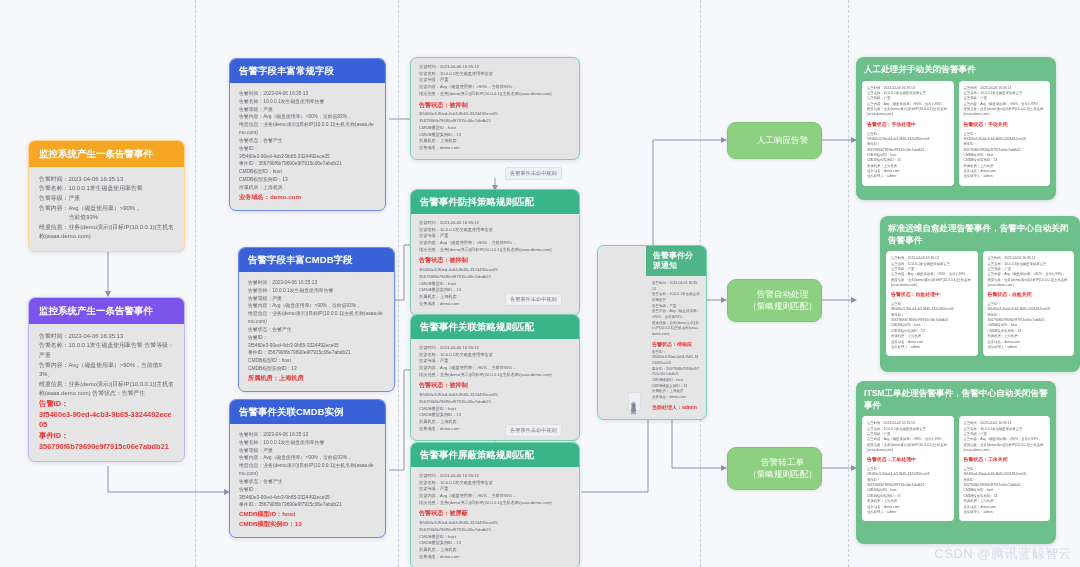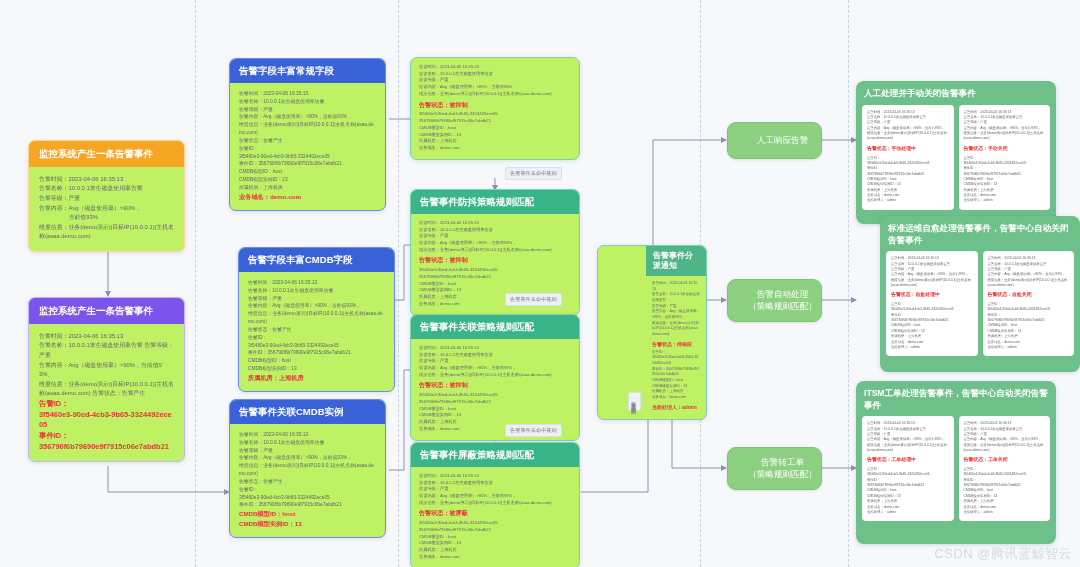--- a/index.html
+++ b/index.html
@@ -11,21 +11,21 @@
     position:relative;
   }
   #canvas{position:absolute;inset:0;}
 
   
   .lane{position:absolute;top:0;bottom:0;width:0;border-left:1px dashed #c9cfdd;}
 
   
   .card{
     position:absolute;
-    background:#bef264;
+    background:#e5e5e5;
     border-radius:7px;
     box-shadow:0 1px 4px rgba(40,50,90,.13);
     overflow:hidden;
     box-sizing:border-box;
   }
   .card-hd{
     color:#fff;
     font-weight:bold;
     line-height:1.25;
     box-sizing:border-box;
@@ -368,21 +368,21 @@
       <div class="hl">当前处理人：admin</div>
     </div>
   </div>
 
   <div class="pill" style="left:727px;top:122px;width:95px;height:37px;">人工响应告警</div>
   <div class="pill" style="left:727px;top:279px;width:95px;height:43px;white-space:pre-line;">告警自动处理
 （策略规则匹配）</div>
   <div class="pill" style="left:727px;top:447px;width:95px;height:43px;white-space:pre-line;">告警转工单
 （策略规则匹配）</div>
 
-  <div class="grp" style="left:856px;top:57px;width:200px;height:143px;margin-top:24px;">
+  <div class="grp" style="left:856px;top:57px;width:200px;height:143px;">
     <div class="grp-title">人工处理并手动关闭告警事件</div>
     <div class="grp-cols">
       <div class="sub">
         <div>告警时间：2023-04-06 16:35:13</div>
         <div>告警名称：10.0.0.1发生磁盘使用率告警</div>
         <div>告警等级：严重</div>
         <div>告警内容：Avg（磁盘使用率）&gt;90%，当前值93%，</div>
         <div>维度信息：业务(demo演示)|目标IP(10.0.0.1)|主机名称(asaa.demo.com)</div>
         <span class="hl">告警状态：手动处理中</span>
         <div>告警ID：</div>

